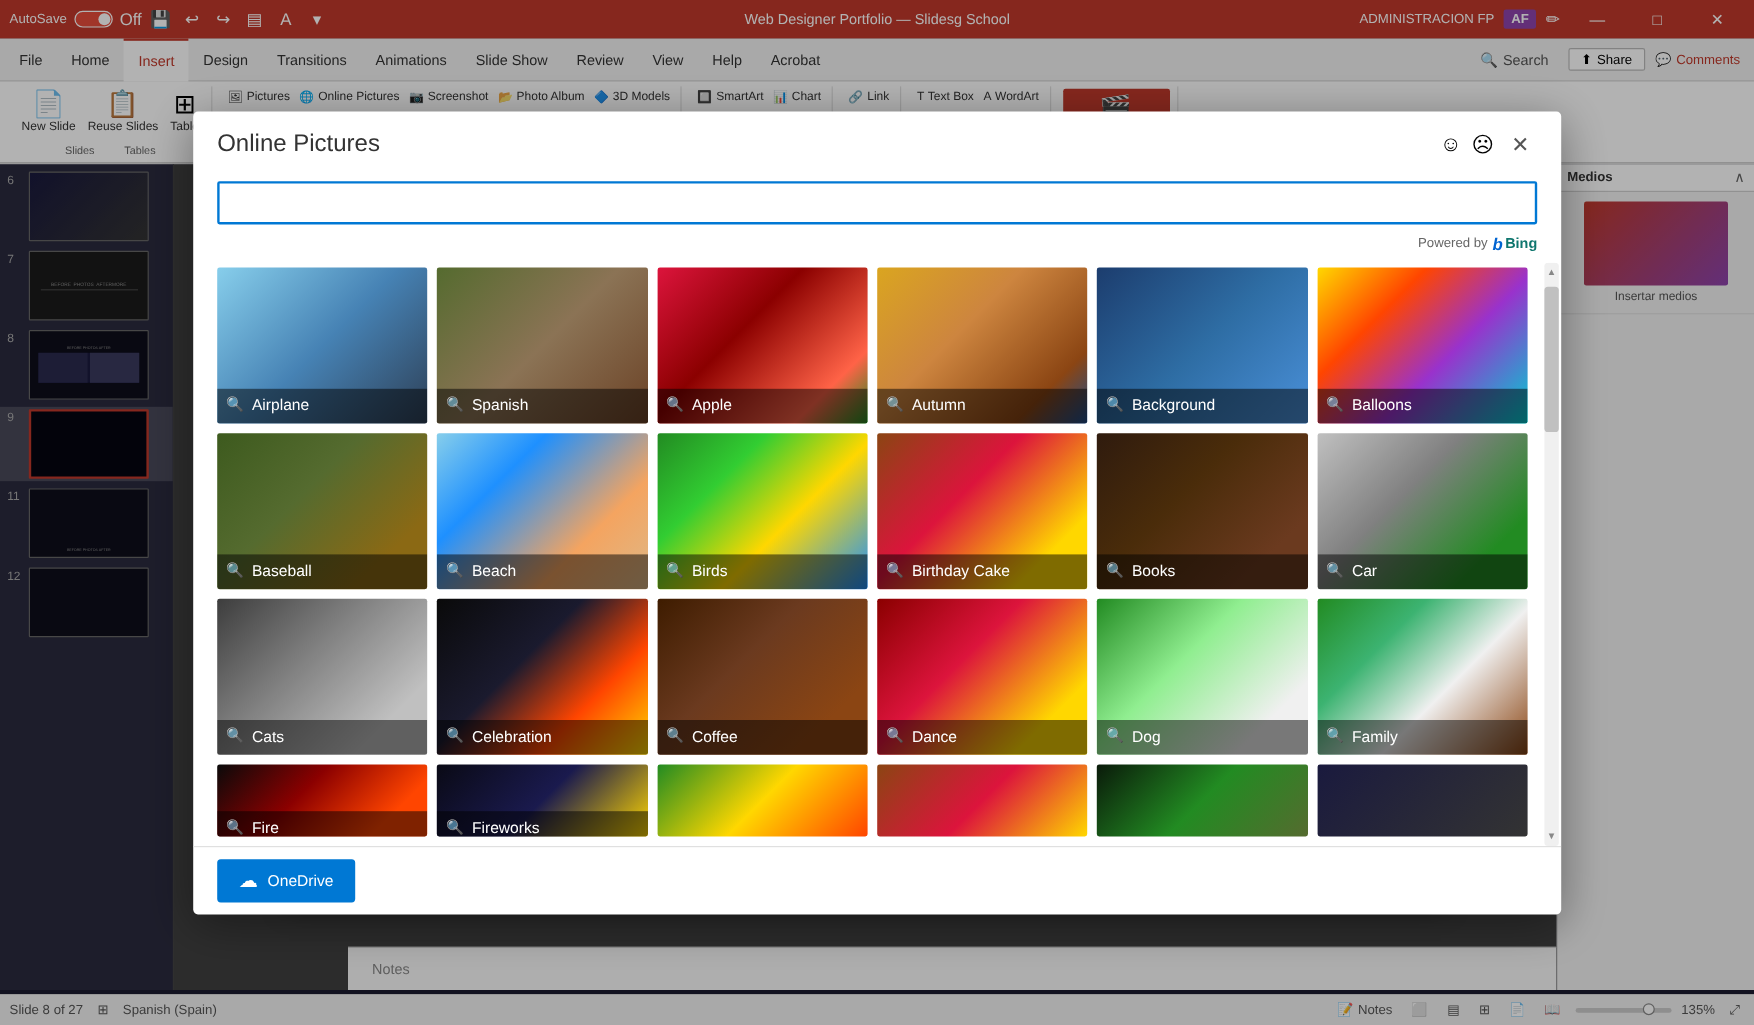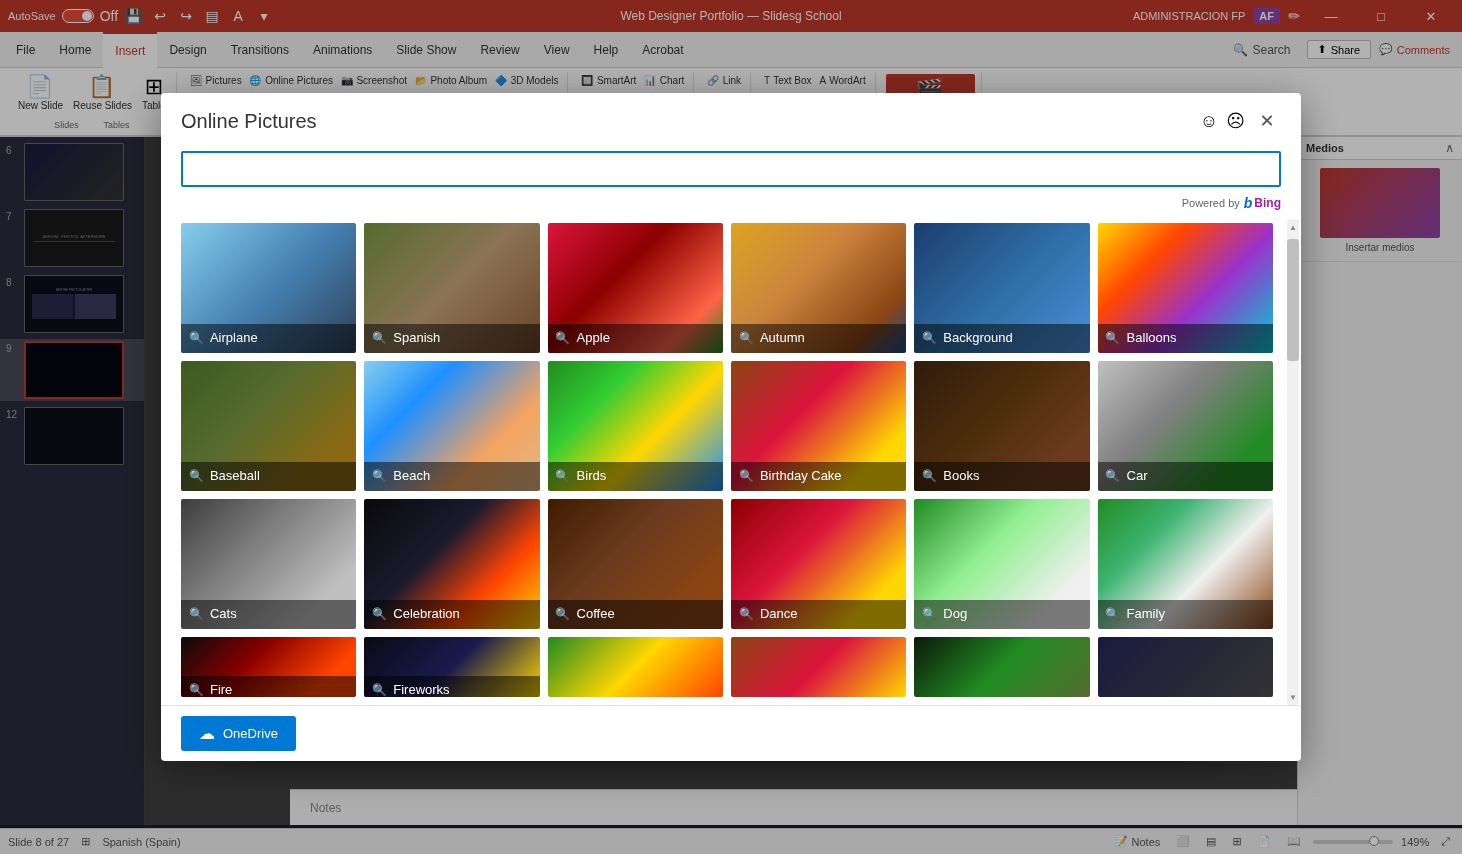--- a/index.html
+++ b/index.html
@@ -454,21 +454,21 @@
       justify-content: flex-end;
       gap: 4px;
     }
     .bing-logo {
       display: flex;
       align-items: center;
       gap: 2px;
       font-weight: bold;
     }
     .bing-b { color: #0064d1; font-size: 14px; font-style: italic; }
-    .bing-text { color: #a21caf; font-size: 12px; }
+    .bing-text { color: #0f766e; font-size: 12px; }
 
     .modal-grid-area {
       flex: 1;
       overflow-y: auto;
       padding: 4px 8px 8px 20px;
       position: relative;
     }
     .modal-grid {
       display: grid;
       grid-template-columns: repeat(6, 1fr);
@@ -740,20 +740,30 @@
     </div>
 
     <div class="slide-item active">
       <span class="slide-number">9</span>
       <div class="slide-thumb" style="background:#050510;border:2px solid #c0392b;">
         <div class="slide-thumb-inner"></div>
       </div>
     </div>
 
 
+    <div class="slide-item">
+      <span class="slide-number">11</span>
+      <div class="slide-thumb" style="background:#0d0d1a;">
+        <div class="slide-thumb-inner">
+          <div style="width:100%;height:100%;display:flex;flex-direction:column;align-items:center;justify-content:flex-end;padding-bottom:4px;">
+            <div style="font-size:3px;color:#888;text-align:center;">BEFORE&nbsp;PHOTOS&nbsp;AFTER</div>
+          </div>
+        </div>
+      </div>
+    </div>
 
     <div class="slide-item">
       <span class="slide-number">12</span>
       <div class="slide-thumb" style="background:#0d0d1a;">
         <div class="slide-thumb-inner"></div>
       </div>
     </div>
   </div>
 
   <div class="canvas-area">
@@ -1020,18 +1030,18 @@
     </div>
     <div class="statusbar-btn">
       <span>📄</span>
     </div>
     <div class="statusbar-btn">
       <span>📖</span>
     </div>
     <div class="zoom-slider">
       <div class="zoom-slider-thumb"></div>
     </div>
-    <span>149%</span>
+    <span>135%</span>
     <div class="statusbar-btn">
       <span>⤢</span>
     </div>
   </div>
 </div>
 
 </body></html>

